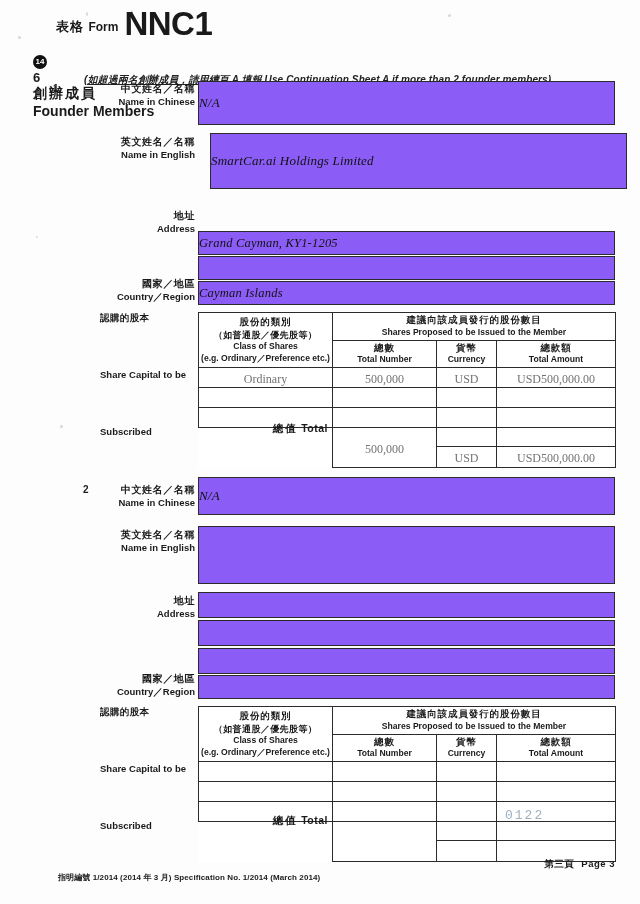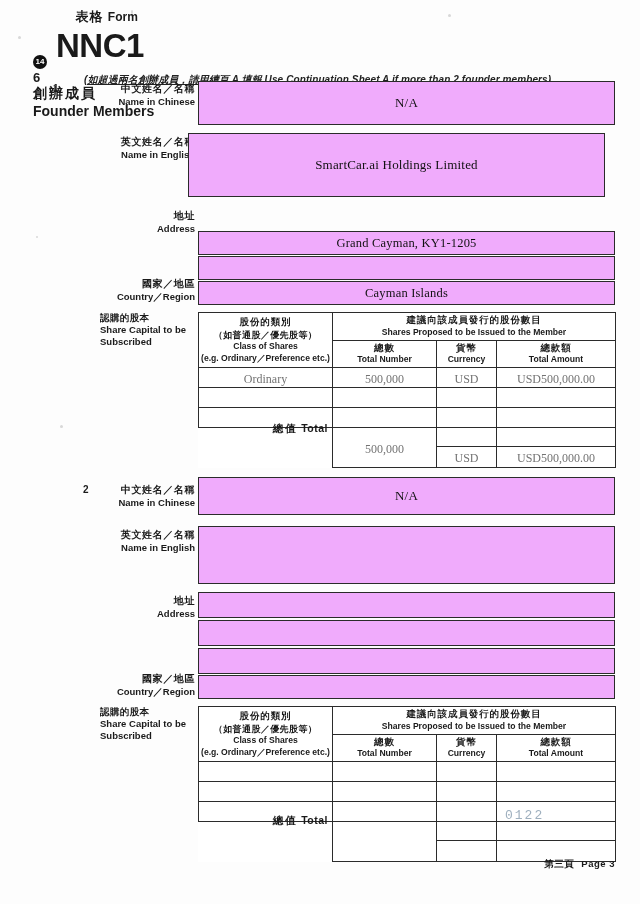--- a/index.html
+++ b/index.html
@@ -19,21 +19,20 @@
     overflow: hidden;
   }
 
   
   .form-head {
     position: absolute;
     left: 56px;
     top: 8px;
     display: flex;
     align-items: flex-end;
-    flex-direction: column;
   }
   .form-head .labels {
     line-height: 1.05;
     text-align: left;
     padding-bottom: 5px;
     padding-right: 6px;
   }
   .form-head .lbl-zh {
     font-size: 13px;
     letter-spacing: 1px;
@@ -133,30 +132,32 @@
   .flabel-left .zh {
     font-size: 9.5px;
     font-weight: 700;
     letter-spacing: 0.4px;
     display: block;
   }
   .flabel-left .en {
     font-size: 9.5px;
     font-weight: 700;
     display: block;
+    margin-top: 45px;
   }
 
   .fbox {
     position: absolute;
     border: 1.3px solid #2b2b2b;
-    background: #f0abfc;
+    background: #8b5cf6;
     box-sizing: border-box;
     display: flex;
     align-items: center;
-    justify-content: center;
+    justify-content: flex-start;
+    font-style: italic;
   }
   .fbox .val {
     font-family: "Liberation Serif", serif;
     font-size: 13px;
     color: #111;
     letter-spacing: 0.2px;
   }
   .fbox .val.addr { font-size: 12.5px; }
 
   
@@ -269,21 +270,21 @@
     <span class="en">Name in Chinese</span>
   </div>
   <div class="fbox" style="left:198px;top:81px;width:417px;height:44px;">
     <span class="val">N/A</span>
   </div>
 
   <div class="flabel" style="left:45px;top:136px;">
     <span class="zh">英文姓名／名稱</span>
     <span class="en">Name in English</span>
   </div>
-  <div class="fbox" style="left:188px;top:133px;width:417px;height:64px;">
+  <div class="fbox" style="left:210px;top:133px;width:417px;height:56px;">
     <span class="val">SmartCar.ai Holdings Limited</span>
   </div>
 
   <div class="flabel" style="left:45px;top:210px;">
     <span class="zh">地址</span>
     <span class="en">Address</span>
   </div>
   <div class="fbox" style="left:198px;top:231px;width:417px;height:24px;">
     <span class="val addr">Grand Cayman, KY1-1205</span>
   </div>
@@ -487,14 +488,15 @@
     <span class="zh">總值</span>
     <span>Total</span>
   </div>
 
   <div class="stamp" style="left:505px;top:808px;">0122</div>
 
   <div class="page-no" style="top:858px;">
     <span>第三頁</span>
     <span style="margin-left:4px;">Page 3</span>
   </div>
+  <div class="spec-no" style="top:872px;">指明編號 1/2014 (2014 年 3 月) Specification No. 1/2014 (March 2014)</div>
 
 </div>
 
 </body></html>

